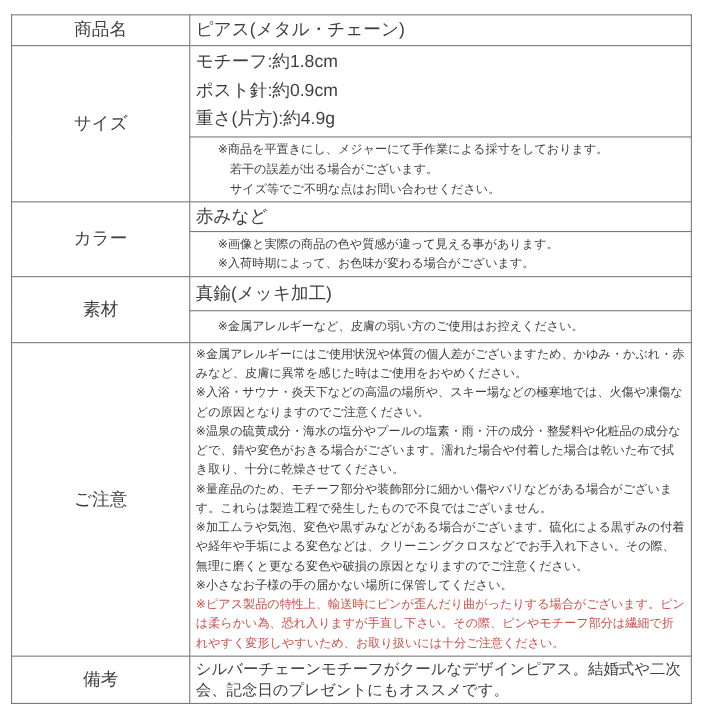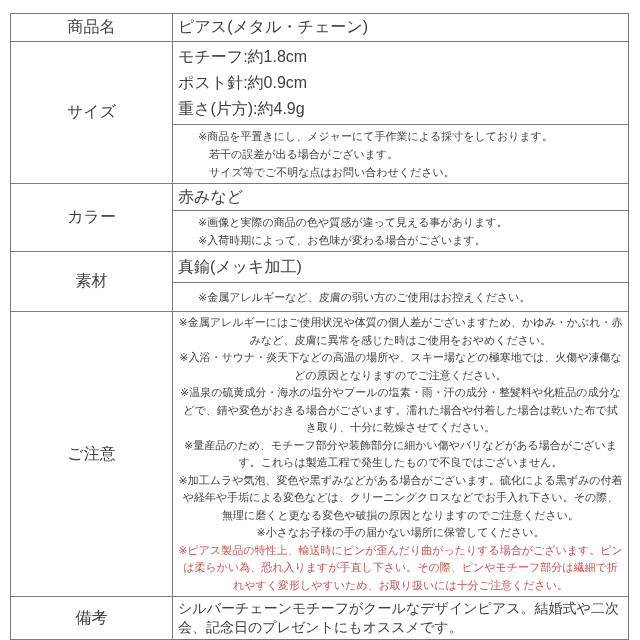--- a/index.html
+++ b/index.html
@@ -53,21 +53,21 @@
   td.notes {
     font-size: 11px;
     line-height: 18px;
     line-break: strict;
   }
   td.size-notes { height: 58px; }
   td.color-value { height: 27px; }
   td.color-notes { height: 37px; }
   td.material-value { height: 31px; }
   td.material-notes { height: 29px; }
-  td.caution-notes { height: 283px; line-height: 17.5px; text-align: center; }
+  td.caution-notes { height: 283px; line-height: 17.5px; }
   td.remarks {
     font-size: 14px;
     line-height: 19px;
     height: 38px;
     line-break: strict;
     margin-top: 24px;
   }
   .note-line.indent { padding-left: 11px; }
   .caution-p { margin: 0; }
   .caution-p.red { color: var(--red); }

